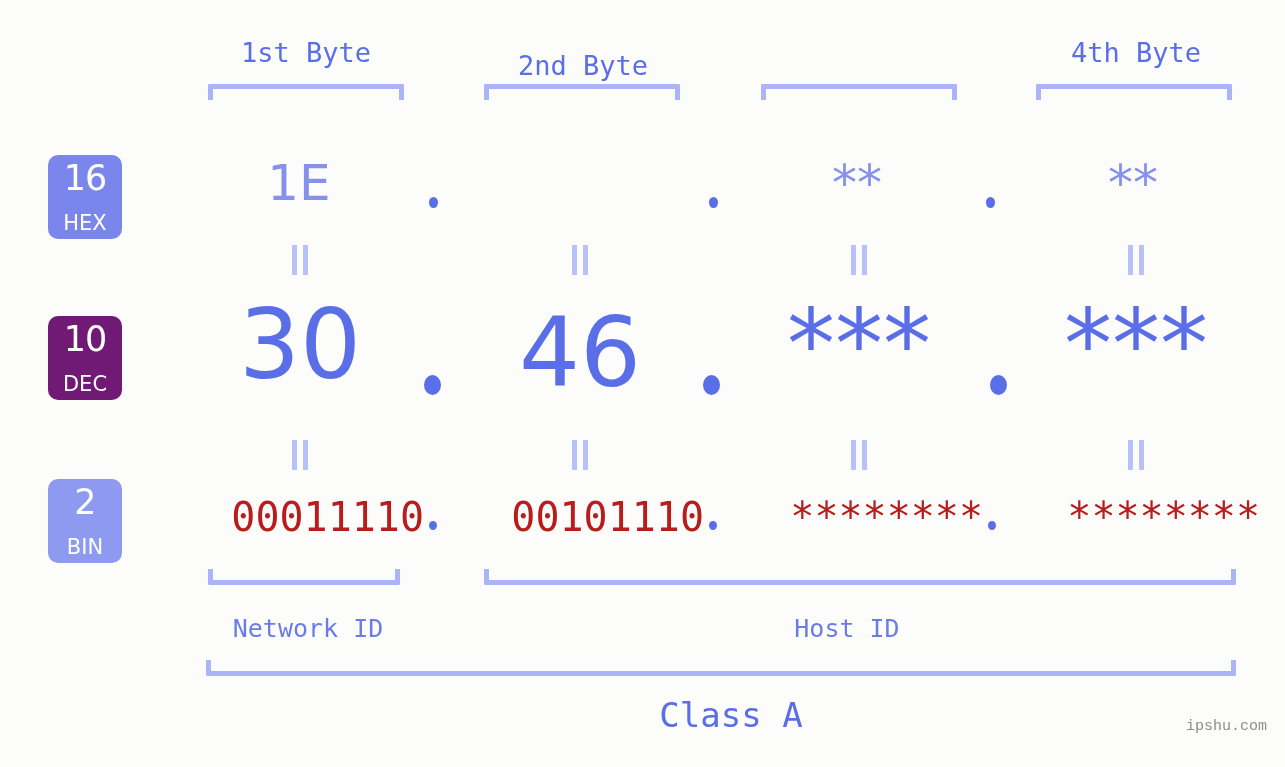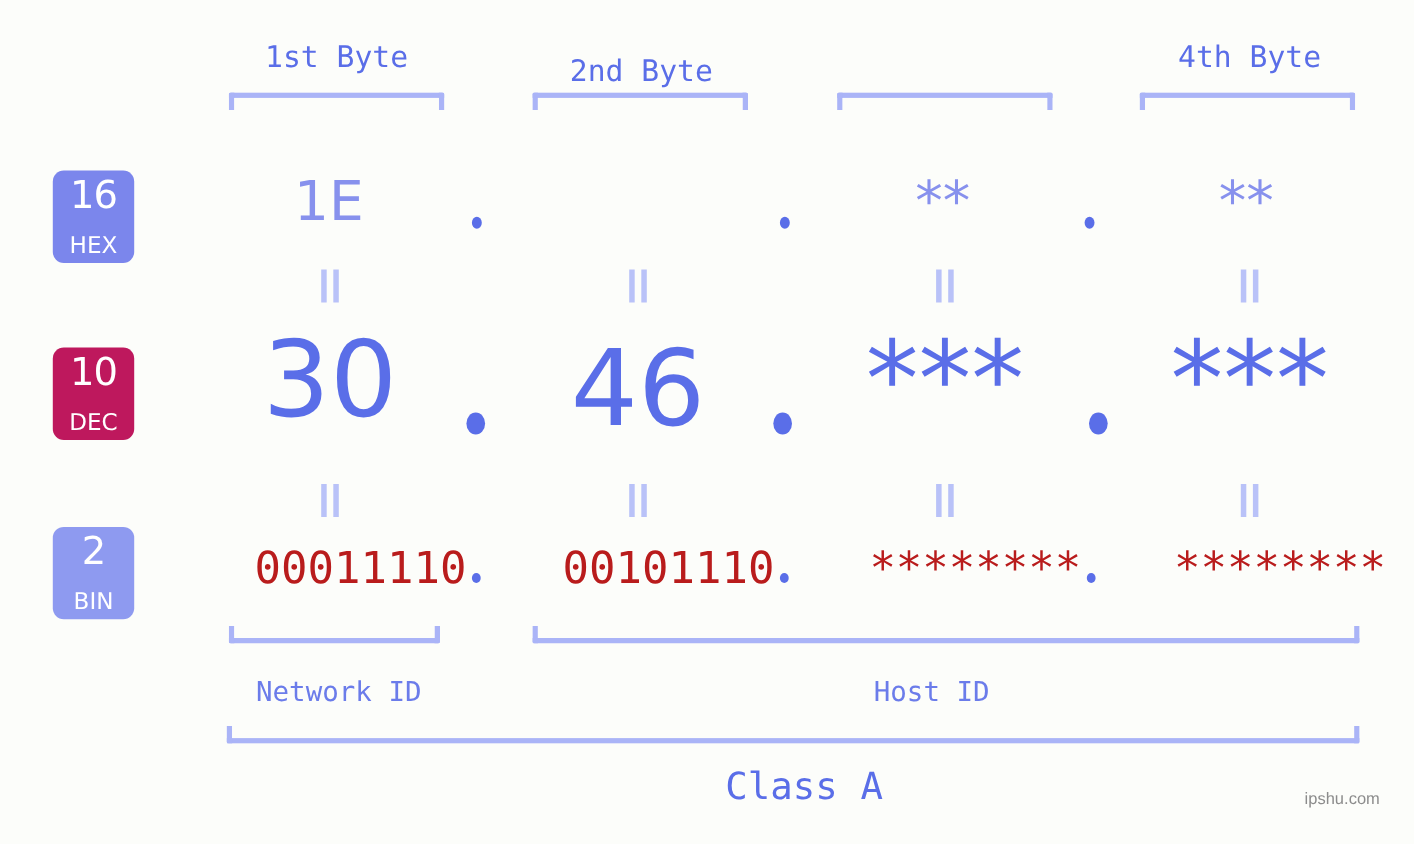--- a/index.html
+++ b/index.html
@@ -127,21 +127,21 @@
   .classlabel{
     position:absolute;
     font-family:"DejaVu Sans Mono", monospace;
     font-size:34px;
     color:#5a6ee8;
     text-align:center;
     white-space:nowrap;
   }
   .watermark{
     position:absolute;
-    font-family:Liberation Sans, sans-serif;
+    font-family:Liberation Mono, monospace;
     font-size:15px;
     color:#8c8c8c;
     white-space:nowrap;
   }
 </style>
 </head>
 <body>
 
 <div class="stage">
 
@@ -176,21 +176,21 @@
     </div>
   <div class="eq" style="left:850px;top:245px;">
       <i></i>
       <i></i>
     </div>
   <div class="eq" style="left:1127px;top:245px;">
       <i></i>
       <i></i>
     </div>
 
-  <div class="badge" style="left:48px;top:316px;background:#be185d;">
+  <div class="badge" style="left:48px;top:316px;background:#701a75;">
     <span class="num">10</span>
     <span class="nm">DEC</span>
   </div>
 
   <div class="decval" style="left:188px;top:297px;width:224px;">30</div>
   <div class="dot dec" style="left:424px;top:375px;"></div>
   <div class="decval" style="left:468px;top:305px;width:224px;">46</div>
   <div class="dot dec" style="left:703px;top:375px;"></div>
   <div class="decval" style="left:747px;top:297px;width:224px;">***</div>
   <div class="dot dec" style="left:990px;top:375px;"></div>

